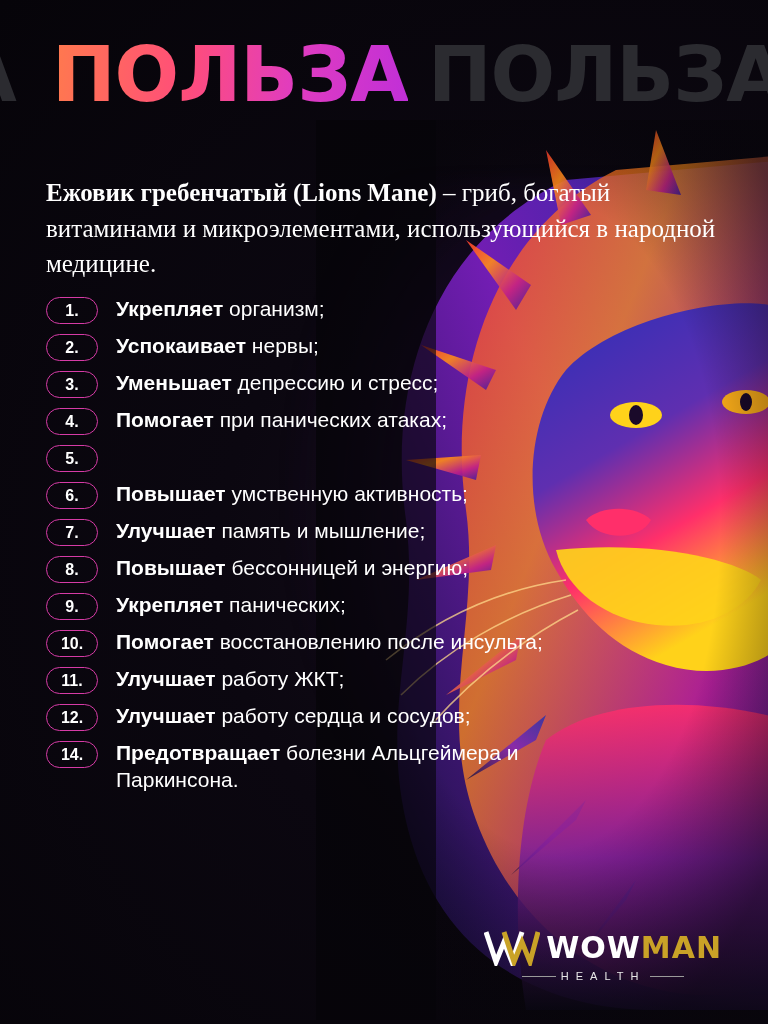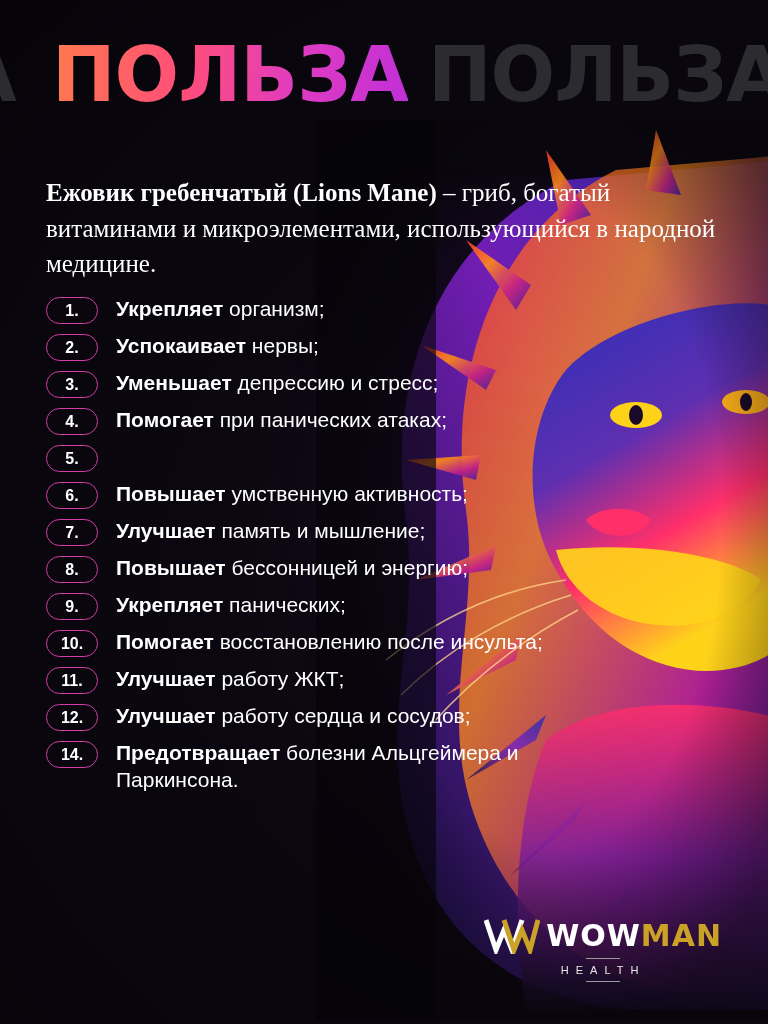--- a/index.html
+++ b/index.html
@@ -148,21 +148,20 @@
   .logo-word .gold { color: #c9a227; }
   .logo-sub {
     margin-top: 4px;
     font-size: 11px;
     letter-spacing: 7px;
     color: #e8e8e8;
     display: flex;
     align-items: center;
     justify-content: center;
     gap: 5px;
-    flex-direction: column;
   }
   .logo-sub .rule {
     display: inline-block;
     width: 34px;
     height: 1px;
     background: #9a9a9a;
   }
 </style>
 </head>
 <body>

